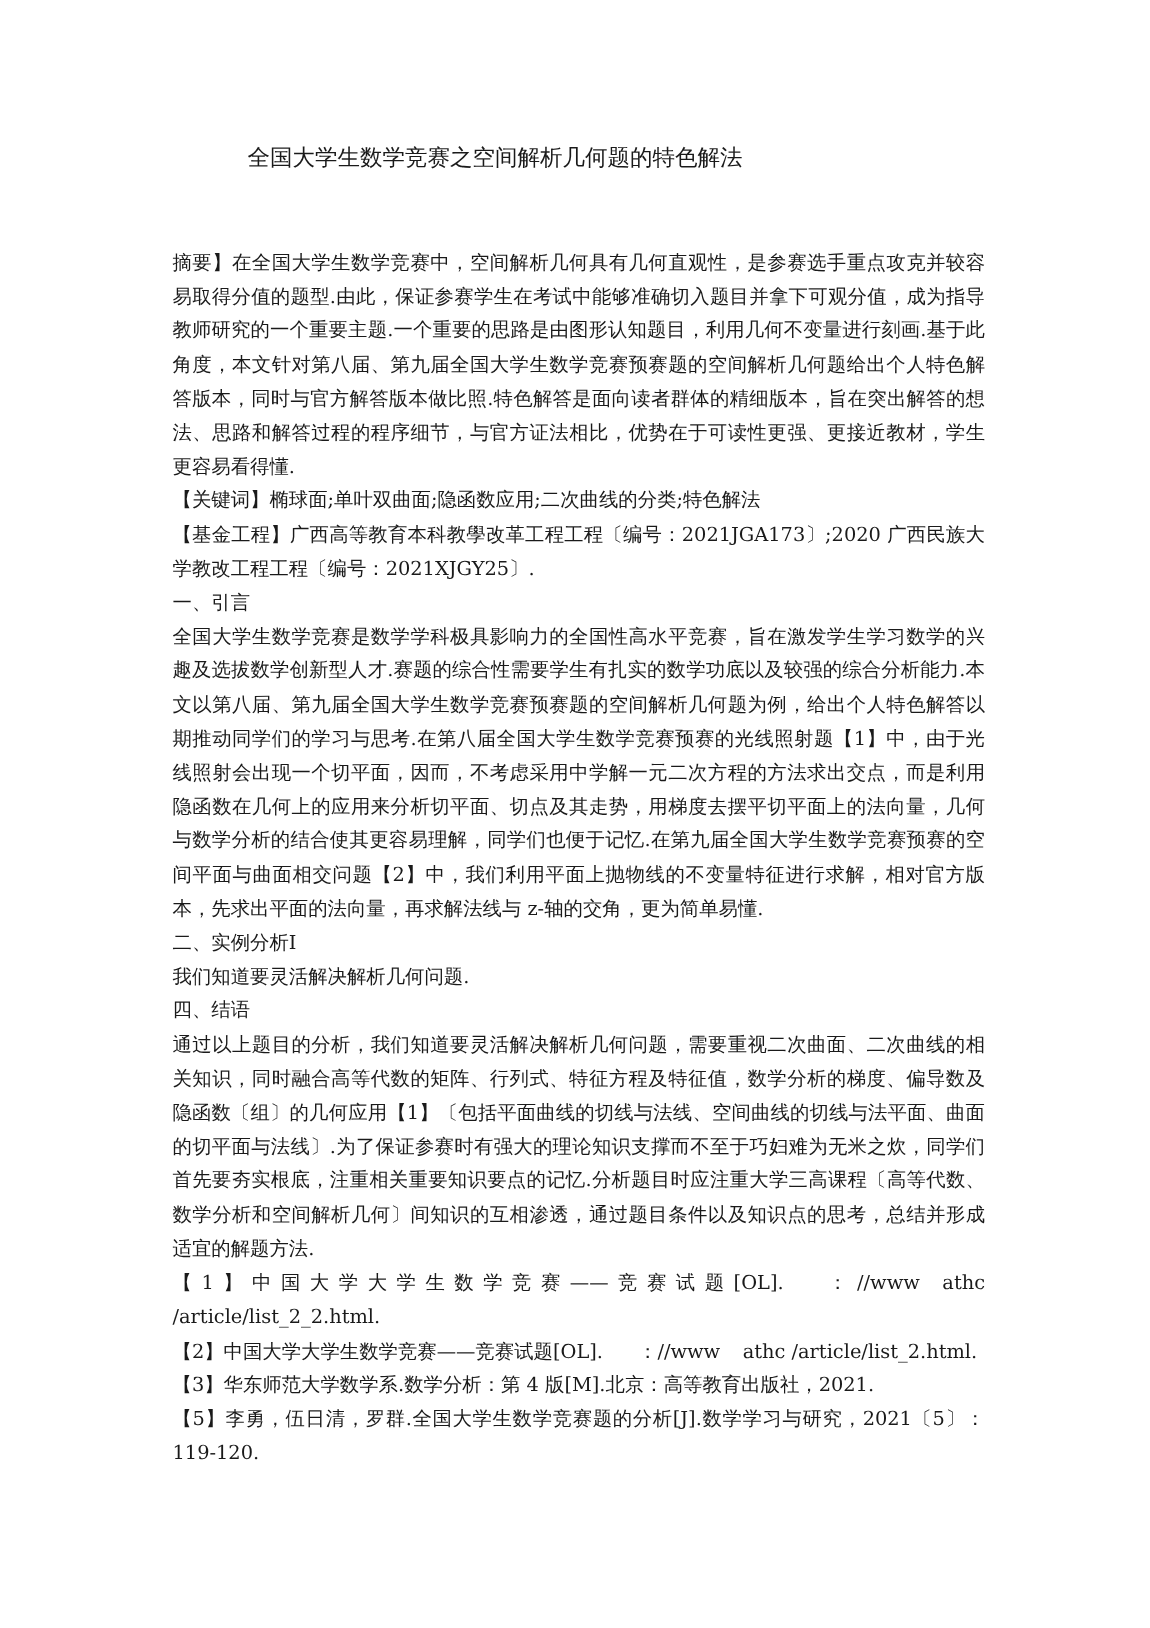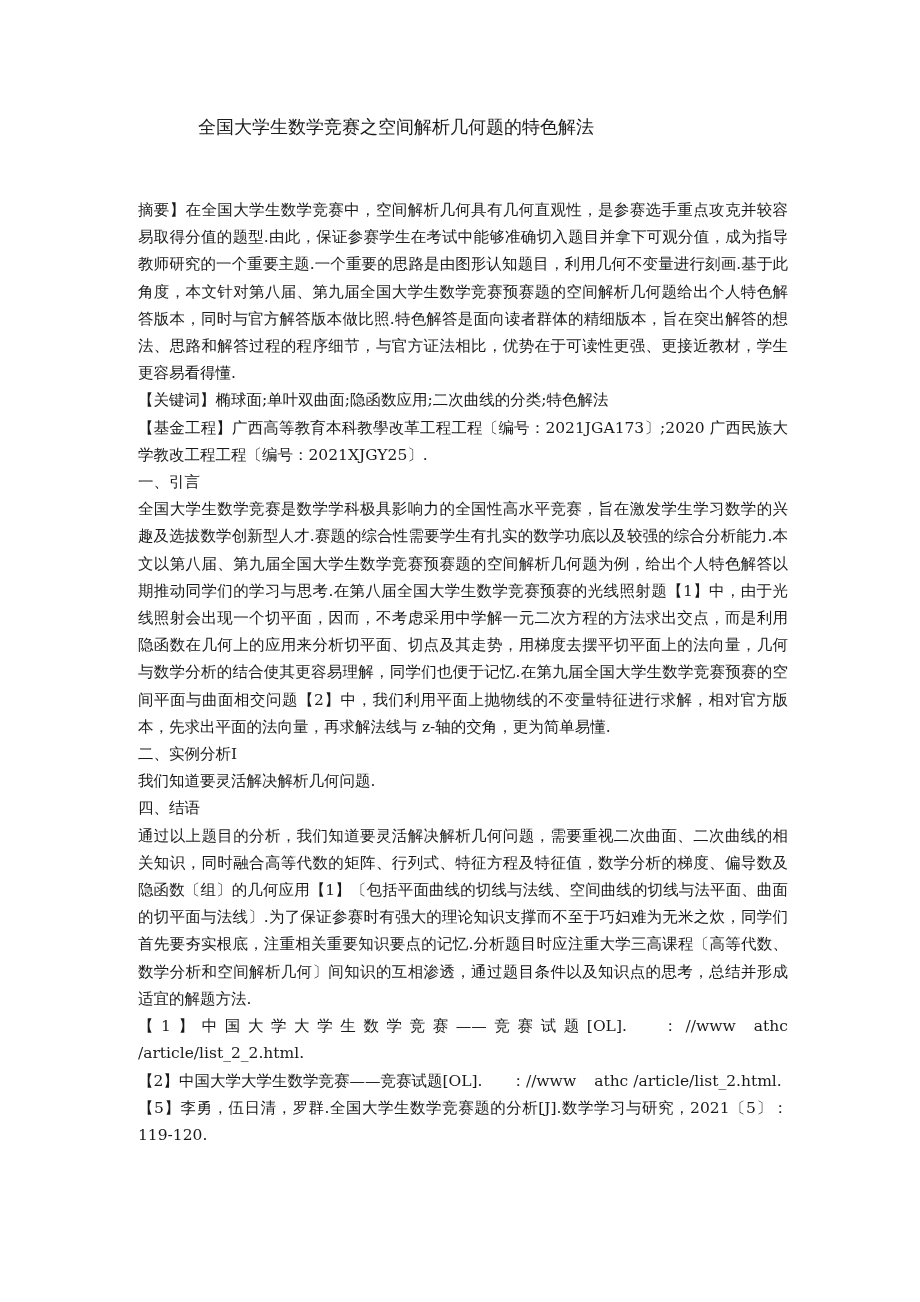--- a/index.html
+++ b/index.html
@@ -39,16 +39,19 @@
     <p>四、结语</p>
     <p>通过以上题目的分析，我们知道要灵活解决解析几何问题，需要重视二次曲面、二次曲线的相关知识，同时融合高等代数的矩阵、行列式、特征方程及特征值，数学分析的梯度、偏导数及隐函数〔组〕的几何应用【1】〔包括平面曲线的切线与法线、空间曲线的切线与法平面、曲面的切平面与法线〕.为了保证参赛时有强大的理论知识支撑而不至于巧妇难为无米之炊，同学们首先要夯实根底，注重相关重要知识要点的记忆.分析题目时应注重大学三高课程〔高等代数、数学分析和空间解析几何〕间知识的互相渗透，通过题目条件以及知识点的思考，总结并形成适宜的解题方法.</p>
 
     <p class="ref">
       <span>【1】</span><span>中国大学大学生数学竞赛——竞赛试题[OL].</span><span class="gap"></span><span>：//www</span><span class="gap2"></span><span>athc /article/list_2_2.html.</span>
     </p>
     <p class="ref">
       <span>【2】</span><span>中国大学大学生数学竞赛——竞赛试题[OL].</span><span class="gap"></span><span>：//www</span><span class="gap2"></span><span>athc /article/list_2.html.</span>
     </p>
     <p class="ref">
+      <span>【3】</span><span>华东师范大学数学系.数学分析：第 4 版[M].北京：高等教育出版社，2021.</span>
+    </p>
+    <p class="ref">
       <span>【5】</span><span>李勇，伍日清，罗群.全国大学生数学竞赛题的分析[J].数学学习与研究，2021〔5〕：119-120.</span>
     </p>
   </div>
 </div>
 
 </body></html>

